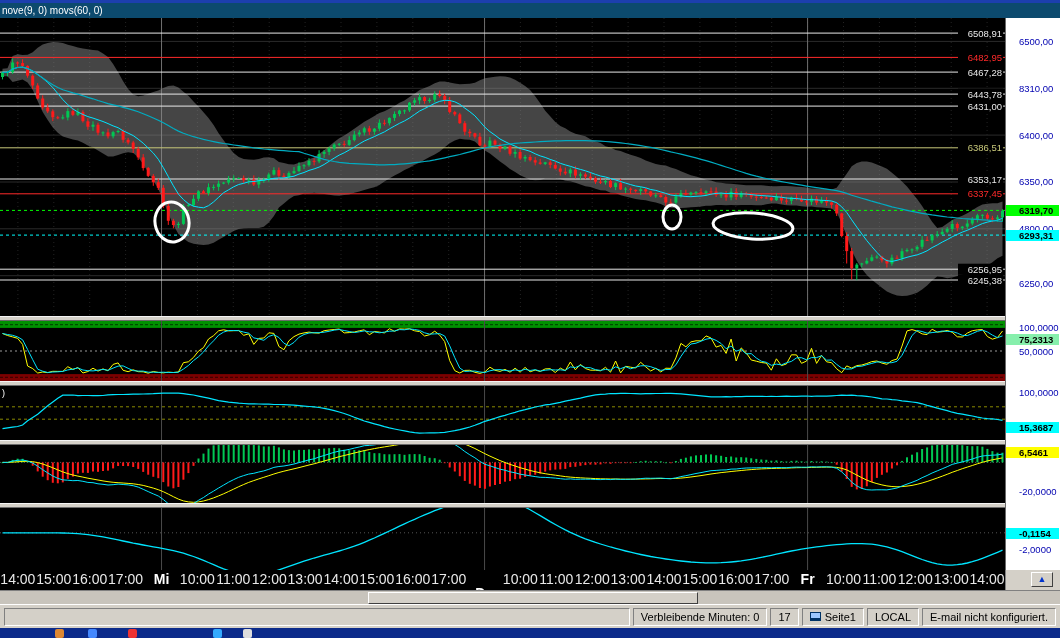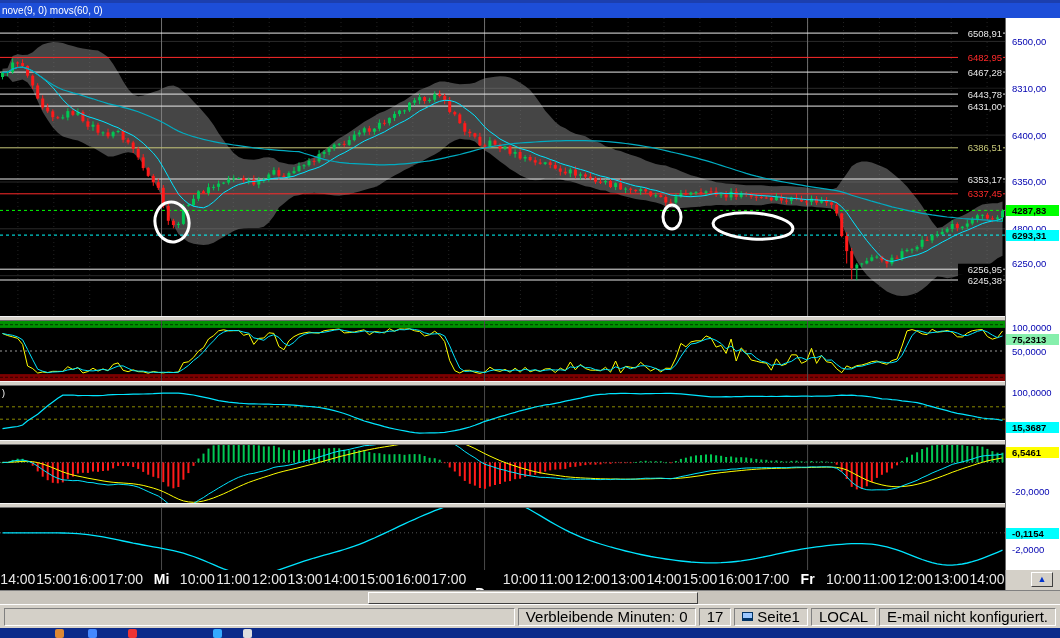--- a/index.html
+++ b/index.html
@@ -1,38 +1,38 @@
 <!DOCTYPE html>
 <html><head>
 <meta charset="utf-8">
 <style>
   *{margin:0;padding:0;box-sizing:border-box;}
   html,body{width:1060px;height:638px;overflow:hidden;background:#000;font-family:"Liberation Sans",sans-serif;}
   .screen{position:relative;width:1060px;height:638px;background:#000;overflow:hidden;}
   .top-edge{position:absolute;left:0;top:0;width:1060px;height:3px;background:#1c3fae;}
-  .topbar{position:absolute;left:0;top:3px;width:1060px;height:15px;background:#1d4ed8;color:#fff;font-size:10px;line-height:15px;}
+  .topbar{position:absolute;left:0;top:3px;width:1060px;height:15px;background:#0c4a6e;color:#fff;font-size:10px;line-height:15px;}
   .topbar .ind{position:absolute;left:2px;top:0;white-space:nowrap;}
   .topbar .tf{position:absolute;right:62px;top:0;color:#00ff00;margin-top:43px;}
   .main-chart{position:absolute;left:0;top:18px;width:1005px;height:298px;background:#000;}
   .main-chart svg,.panel svg{display:block;}
   .sep{position:absolute;left:0;width:1005px;height:5px;background:#d4d0c8;border-top:1px solid #f4f4f4;border-bottom:1px solid #6a6a6a;}
   .s1{top:316px;} .s2{top:381px;} .s3{top:440px;} .s4{top:503px;}
   .panel{position:absolute;left:0;width:1005px;background:#000;}
   .p1{top:321px;height:60px;} .p2{top:386px;height:54px;} .p3{top:445px;height:58px;} .p4{top:508px;height:62px;}
   .time-axis{position:absolute;left:0;top:570px;width:1005px;height:20px;background:#000;}
   .tl{position:absolute;top:1px;transform:translateX(-50%);color:#e8e8e8;font-size:14px;white-space:nowrap;}
   .tl.day{font-weight:bold;color:#ffffff;}
   .right-axis{position:absolute;left:1005px;top:18px;width:55px;height:552px;background:#ffffff;border-left:1px solid #6a6a6a;}
-  .ax{position:absolute;left:0;width:100%;font-size:9.5px;height:11px;line-height:11px;color:#0000b0;padding-left:6px;white-space:nowrap;}
+  .ax{position:absolute;left:0;width:100%;font-size:9.5px;height:11px;line-height:11px;color:#0000b0;padding-left:13px;white-space:nowrap;}
   .ax.badge{color:#000;font-weight:bold;width:53px;}
   .corner{position:absolute;left:1005px;top:570px;width:55px;height:20px;background:#d4d0c8;border-left:1px solid #808080;}
   .cbtn{position:absolute;left:25px;top:2px;width:22px;height:15px;background:#d4d0c8;border:1px solid;border-color:#ffffff #404040 #404040 #ffffff;font-size:9px;text-align:center;line-height:13px;color:#0033cc;}
   .scroll-row{position:absolute;left:0;top:590px;width:1060px;height:14px;background:#c8c4bc;border-top:1px solid #808080;}
   .thumb{position:absolute;left:368px;top:1px;width:330px;height:12px;background:#d4d0c8;border:1px solid;border-color:#ffffff #404040 #404040 #ffffff;}
-  .status-bar{position:absolute;left:0;top:604px;width:1060px;height:24px;background:#d4d0c8;border-top:1px solid #ffffff;display:flex;align-items:center;gap:3px;padding:0 4px;font-size:15px;color:#000;}
+  .status-bar{position:absolute;left:0;top:604px;width:1060px;height:24px;background:#d4d0c8;border-top:1px solid #ffffff;display:flex;align-items:center;gap:3px;padding:0 4px;font-size:11px;color:#000;}
   .sfield{height:18px;border:1px solid;border-color:#808080 #ffffff #ffffff #808080;padding:0 7px;background:#d4d0c8;white-space:nowrap;display:flex;align-items:center;gap:4px;}
   .sfield.grow{flex:1;}
   .mon-icon{display:inline-block;width:11px;height:9px;background:#9cc8ff;border:1px solid #003366;border-bottom:3px solid #003366;}
   .taskbar{position:absolute;left:0;top:628px;width:1060px;height:10px;background:#0b2a8a;}
   .ticon{position:absolute;top:1px;width:9px;height:9px;border-radius:2px;}
 </style>
 </head>
 <body>
 
 <div class="screen">
@@ -814,22 +814,22 @@
       <span class="tl" style="left: 951.2px;">13:00</span>
       <span class="tl" style="left: 987.1px;">14:00</span>
     </div>
 
   <div class="right-axis">
       <div class="ax tick" style="top: 18px;">6500,00</div>
       <div class="ax tick" style="top: 65px;">8310,00</div>
       <div class="ax tick" style="top: 112px;">6400,00</div>
       <div class="ax tick" style="top: 158px;">6350,00</div>
       <div class="ax tick" style="top: 205px;">4800,00</div>
-      <div class="ax tick" style="top: 240px;">6250,00</div>
-      <div class="ax badge" style="top: 187px; background: rgb(0, 255, 0);">4287,83</div>
+      <div class="ax tick" style="top: 260px;">6250,00</div>
+      <div class="ax badge" style="top: 187px; background: rgb(0, 255, 0);">6319,70</div>
       <div class="ax badge" style="top: 212px; background: rgb(0, 255, 255);">6293,31</div>
       <div class="ax tick" style="top: 304px;">100,0000</div>
       <div class="ax tick" style="top: 328px;">50,0000</div>
       <div class="ax badge" style="top: 316px; background: #86efac;">75,2313</div>
       <div class="ax tick" style="top: 369px;">100,0000</div>
       <div class="ax badge" style="top: 404px; background: rgb(0, 255, 255);">15,3687</div>
       <div class="ax tick" style="top: 468px;">-20,0000</div>
       <div class="ax badge" style="top: 429px; background: rgb(255, 255, 0);">6,5461</div>
       <div class="ax tick" style="top: 526px;">-2,0000</div>
       <div class="ax badge" style="top: 510px; background: rgb(0, 255, 255);">-0,1154</div>

